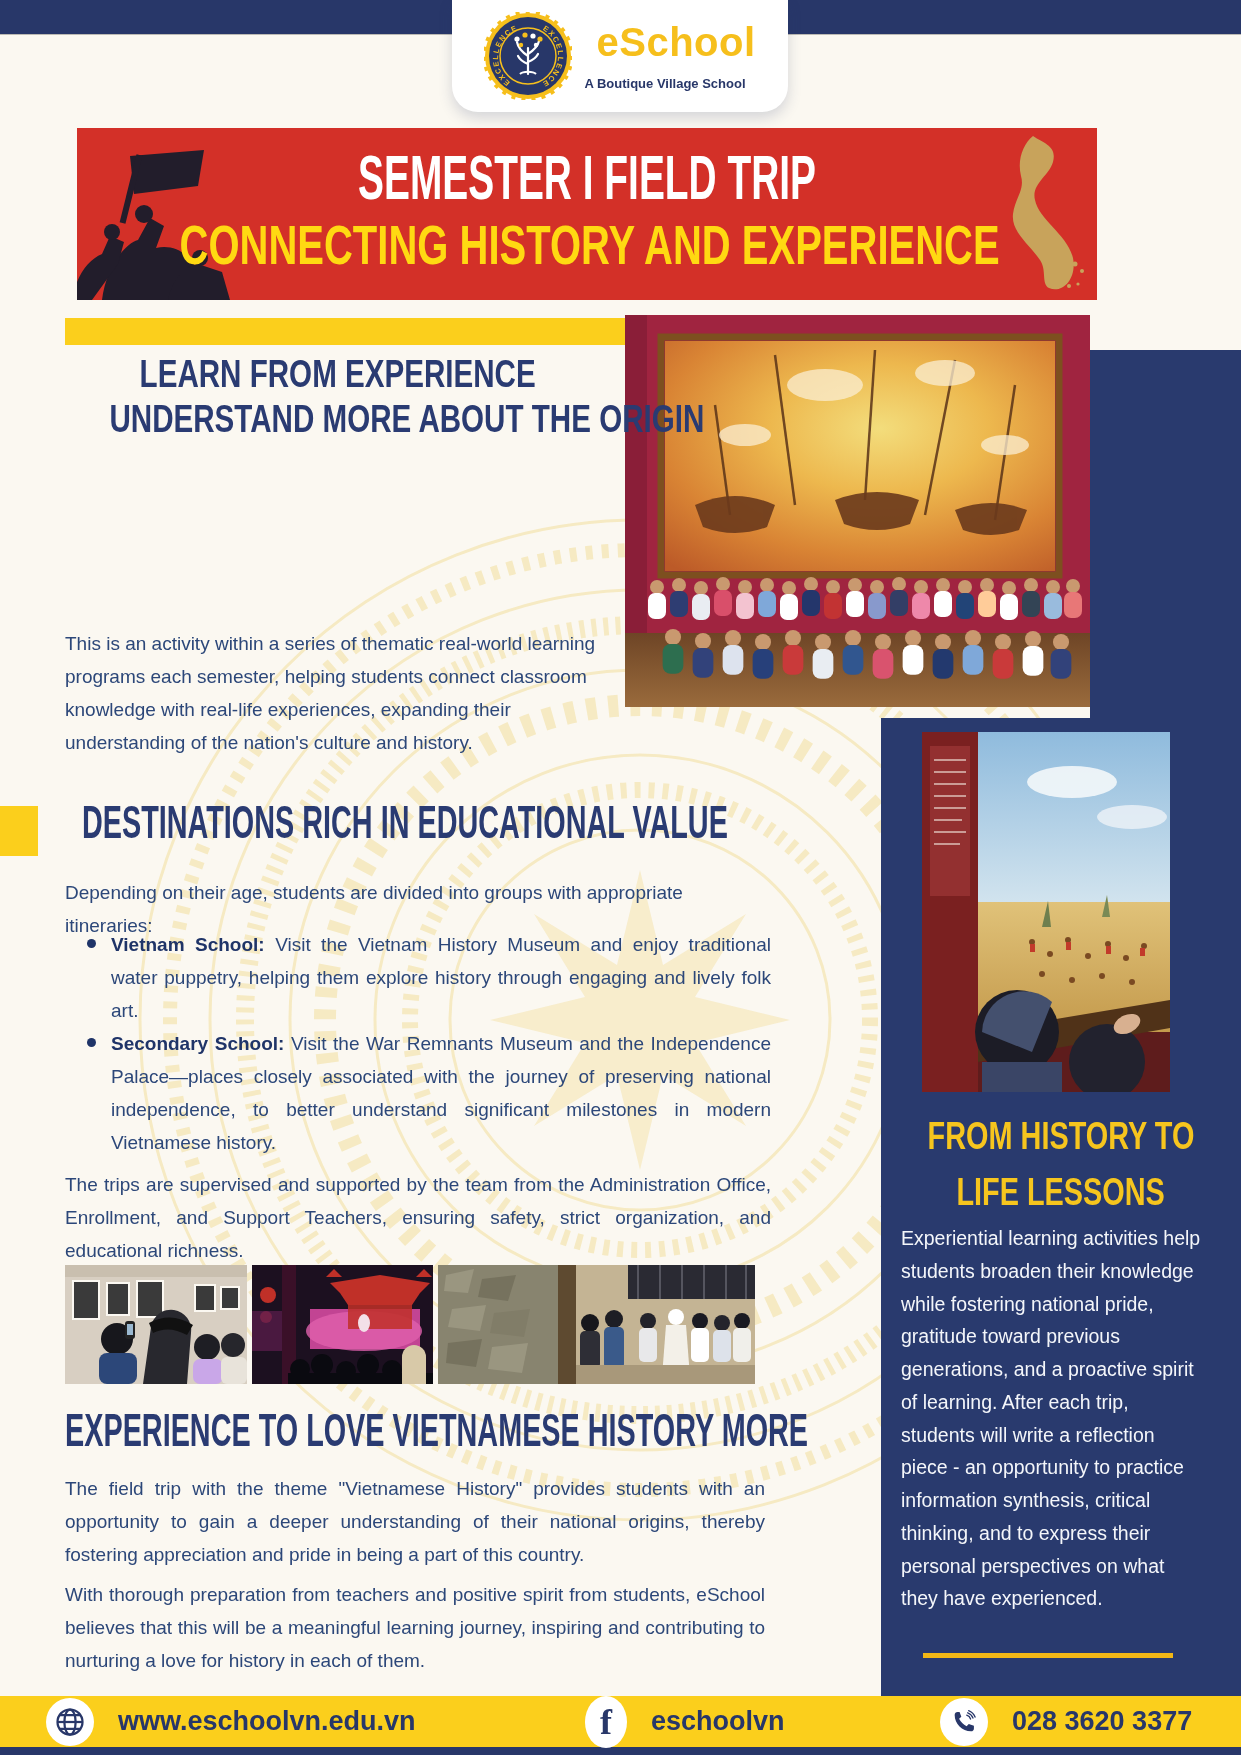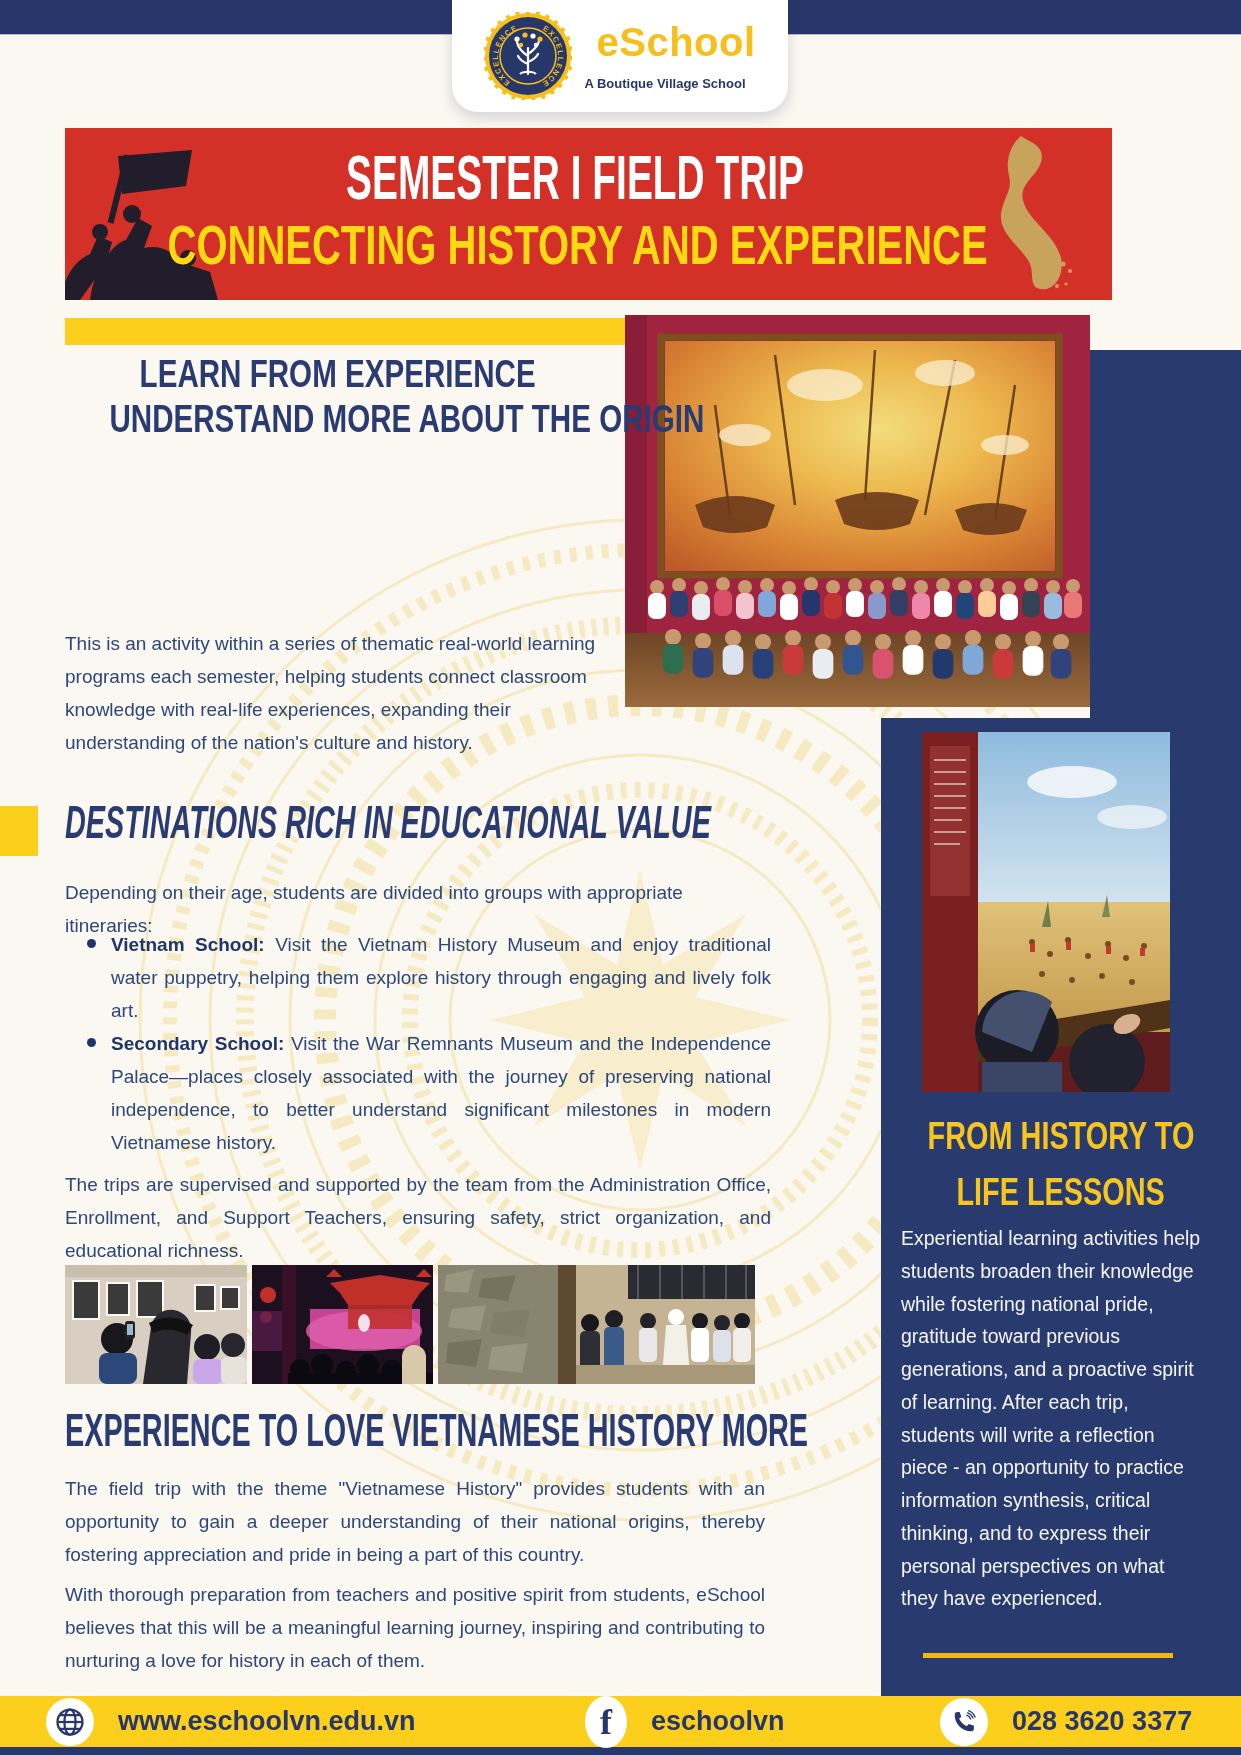--- a/index.html
+++ b/index.html
@@ -8,31 +8,31 @@
   .abs{position:absolute;}
 
   
   .topbar{left:0;top:0;width:1241px;height:34px;background:#283769;box-shadow:0 1px 0 rgba(0,0,0,.25);}
   .logo-tab{left:452px;top:0;width:336px;height:112px;background:#fff;border-radius:0 0 26px 26px;
             box-shadow:0 6px 14px rgba(40,55,105,.18);display:flex;align-items:center;justify-content:center;gap:12px;}
   .logo-name{font-size:40px;font-weight:700;color:#F6BF1C;letter-spacing:.5px;line-height:1;margin-left:12px;}
   .logo-tag{font-size:13px;font-weight:700;color:#283769;margin-top:14px;}
 
   
-  .banner{left:65px;top:128px;width:1020px;height:172px;background:#D33028;overflow:hidden;padding-left:27px;}
+  .banner{left:77px;top:128px;width:1020px;height:172px;background:#D33028;overflow:hidden;}
   .banner-title{left:0;top:18px;width:1020px;text-align:center;color:#fff;font-size:54px;font-weight:700;white-space:nowrap;}
   .banner-title span{display:inline-block;transform:scale(.72,1.18);}
   .banner-sub{left:0;top:88px;width:1020px;text-align:center;color:#FFD912;font-size:50px;font-weight:700;white-space:nowrap;}
   .banner-sub span{display:inline-block;transform:scale(.80,1.12);}
 
   
   .h1c{color:#2A3B72;font-weight:700;white-space:nowrap;}
   .h1c span{display:inline-block;transform:scale(.87,1.12);}
   .sec1-head{left:65px;top:352px;width:545px;text-align:center;font-size:34px;line-height:1.32;}
-  .sec2-head{left:65px;top:800px;font-size:40px;font-style:italic;}
+  .sec2-head{left:82px;top:800px;font-size:40px;}
   .sec2-head span,.sec3-head span{transform:scale(.72,1.15);transform-origin:0 50%;}
   .sec3-head{left:65px;top:1408px;font-size:40px;}
 
   .yellow-marker{left:0;top:806px;width:38px;height:50px;background:#FBCF1C;}
   .yellow-bar{left:65px;top:318px;width:560px;height:27px;background:#FBCF1C;}
 
   
   .para{font-size:19px;line-height:1.74;color:#2C4779;}
   .just{text-align:justify;}
   .p1{left:65px;top:455px;width:546px;}

